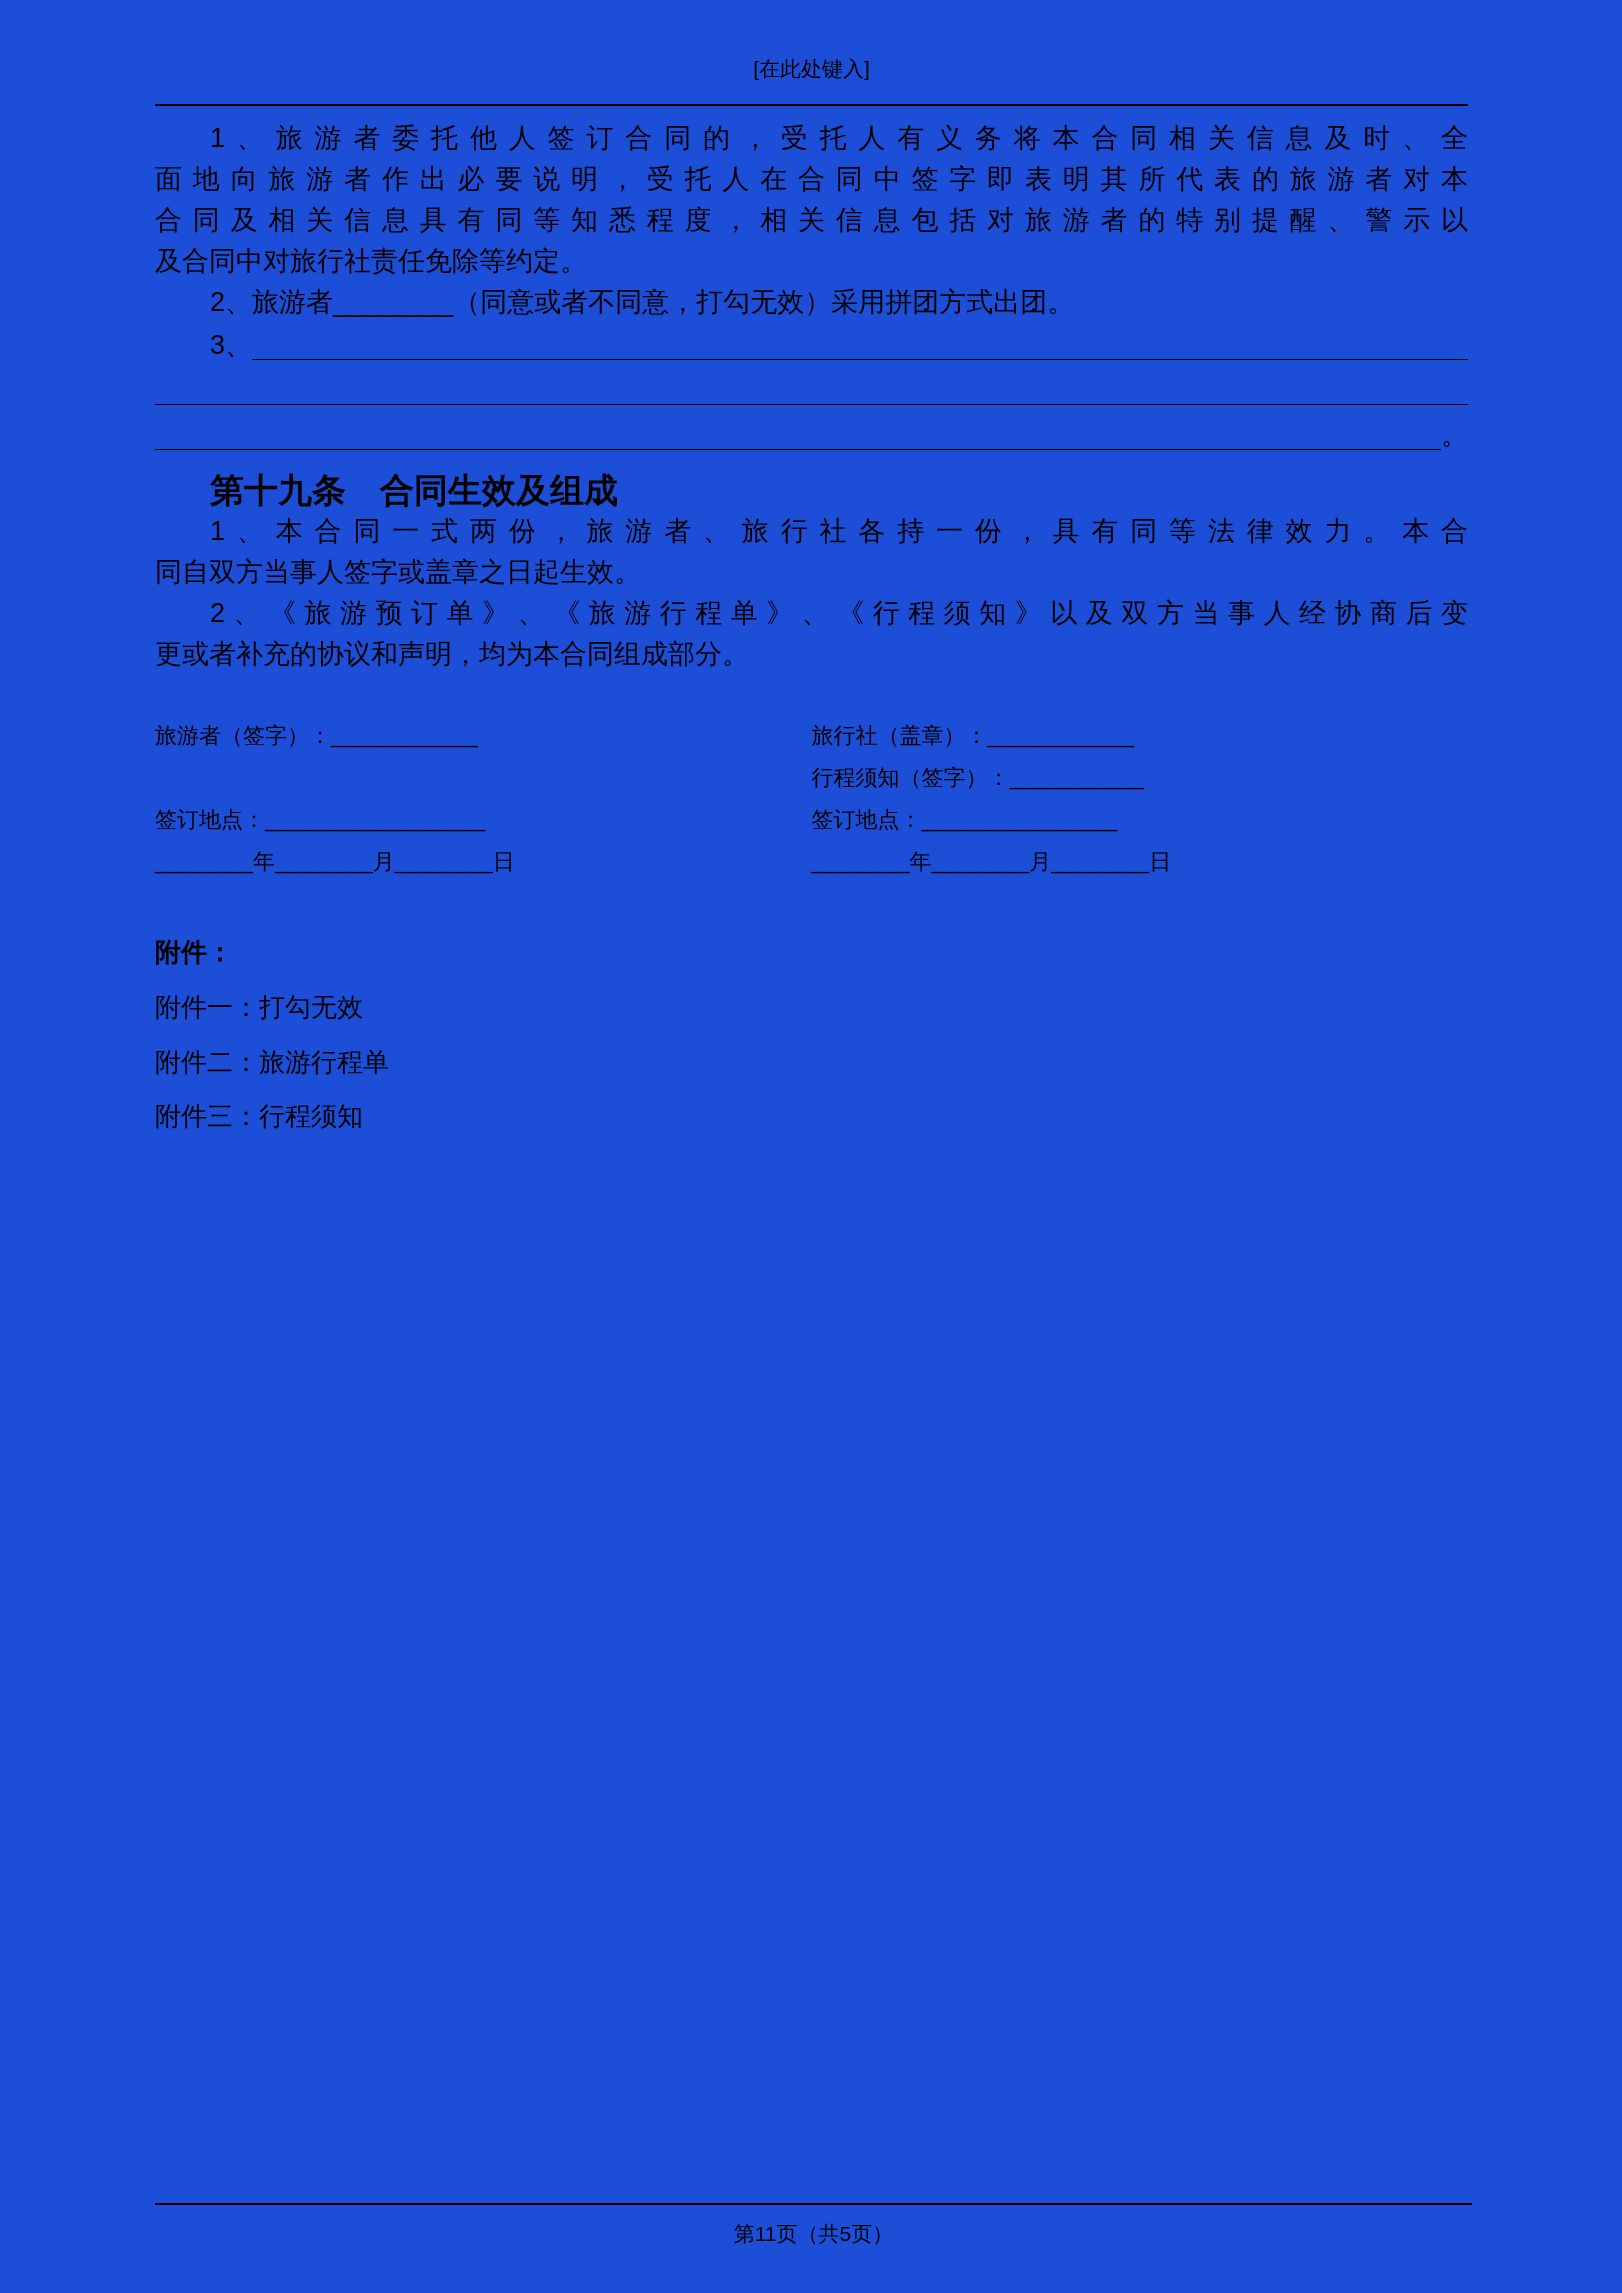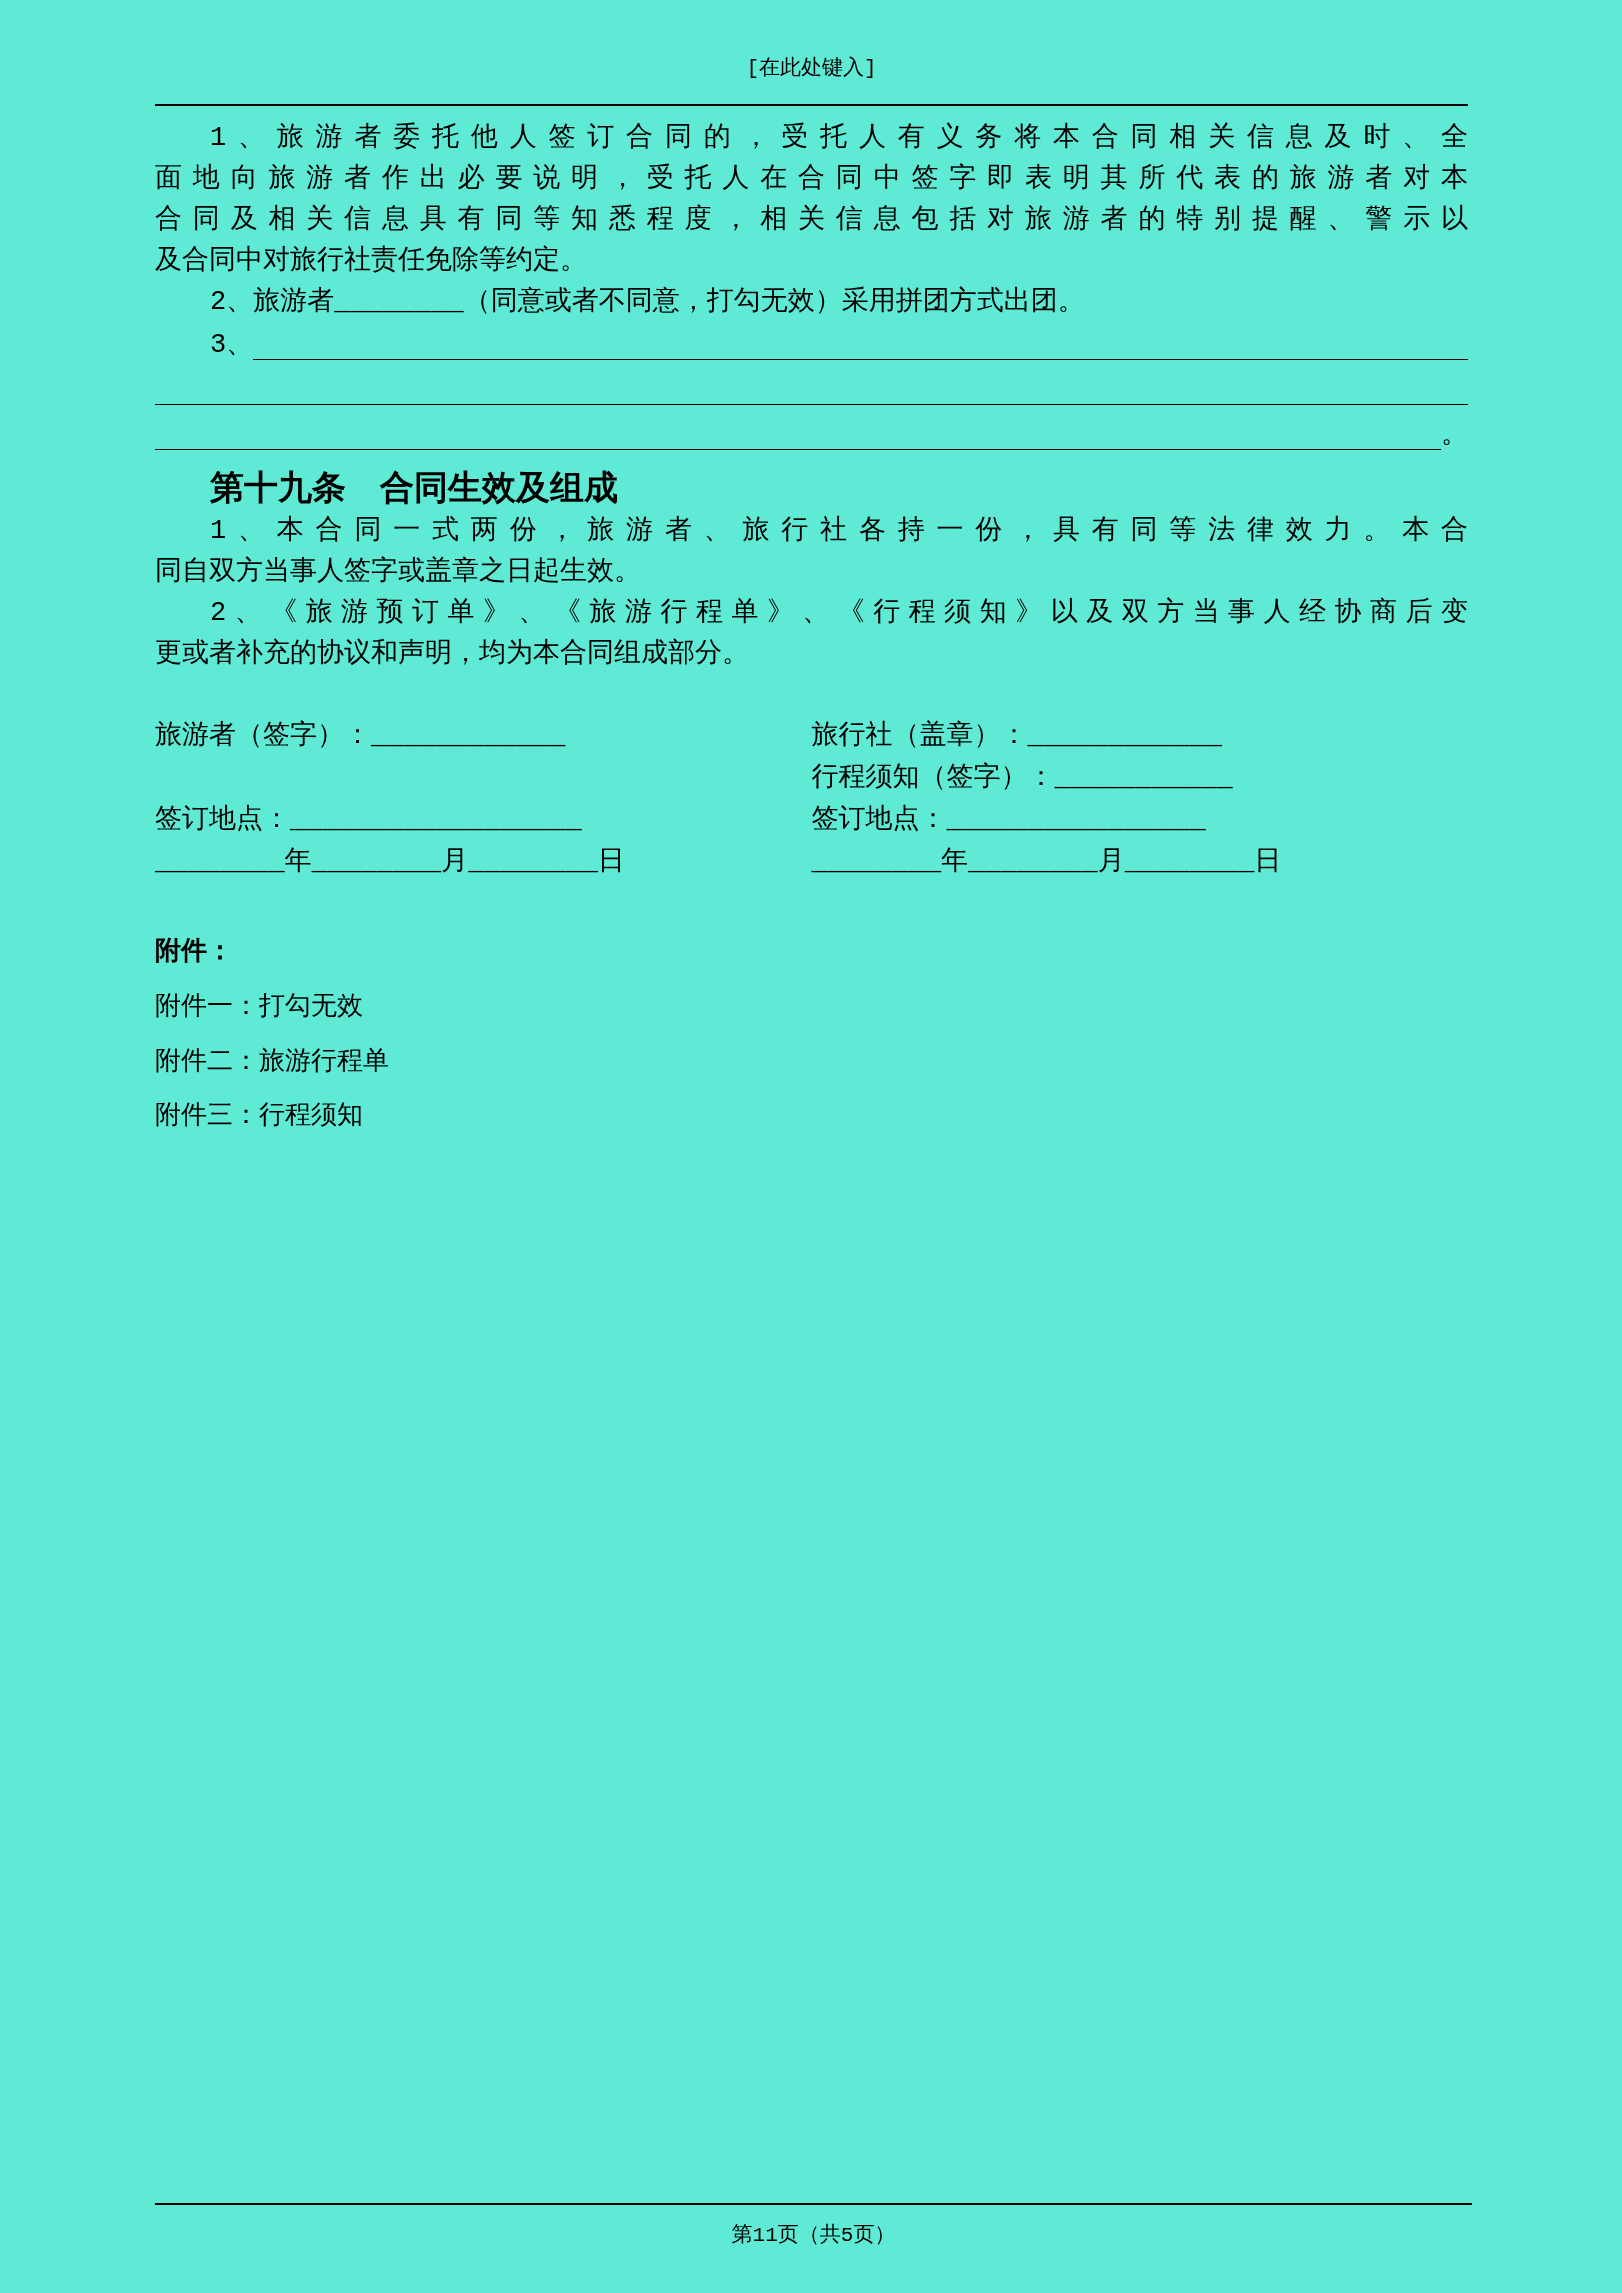--- a/index.html
+++ b/index.html
@@ -1,22 +1,22 @@
 <!DOCTYPE html>
 <html style="font-size:14.5px"><head>
 <meta charset="utf-8">
 <style>
   html, body { margin: 0; padding: 0; background: #ffffff; }
   .page {
     position: relative;
     width: 1623px;
     height: 2294px;
-    background: #5eead4;
+    background: #1d4ed8;
     color: #000000;
-    font-family: Liberation Mono, monospace;
+    font-family: Liberation Sans, sans-serif;
     overflow: hidden;
   }
   .margins { padding: 0 155px; }
 
   
   .header-area { padding-top: 56px; text-align: center; font-size: 21px; line-height: 25.5px; }
   .header-rule { margin-top: 22px; border-top: 2.7px solid #000; }
 
   
   .doc-body { margin-top: 12.7px; font-size: 27px; }
@@ -31,21 +31,21 @@
 
   
   .fill-row { display: flex; height: 45px; line-height: 45px; font-size: 27px; }
   .fill-row .lbl { flex: 0 0 auto; }
   .blank-rule { flex: 1 1 auto; border-bottom: 1.8px solid #000; margin-bottom: 8.2px; }
   .fill-row .punct { flex: 0 0 auto; }
 
   .heading { font-weight: bold; font-size: 34px; line-height: 42px; margin-top: 11px; padding-left: 55px; }
 
   
-  .sig-grid { margin-top: 40px; font-size: 27px; }
+  .sig-grid { margin-top: 40px; font-size: 22px; }
   .sig-row { display: grid; grid-template-columns: 1fr 1fr; line-height: 42px; }
   .sig-cell { white-space: nowrap; }
   .us { letter-spacing: 0; }
 
   
   .attachments { margin-top: 48px; font-size: 26px; }
   .att-title { font-weight: bold; line-height: 42px; }
   .att-item { line-height: 42px; margin-top: 12.7px; }
 
   

